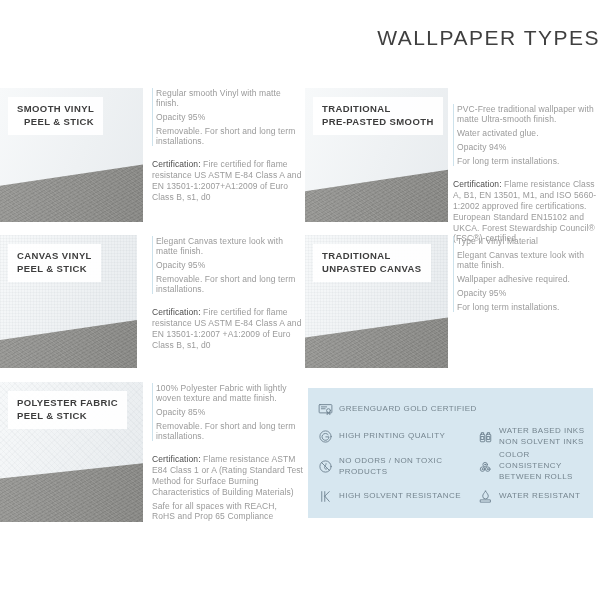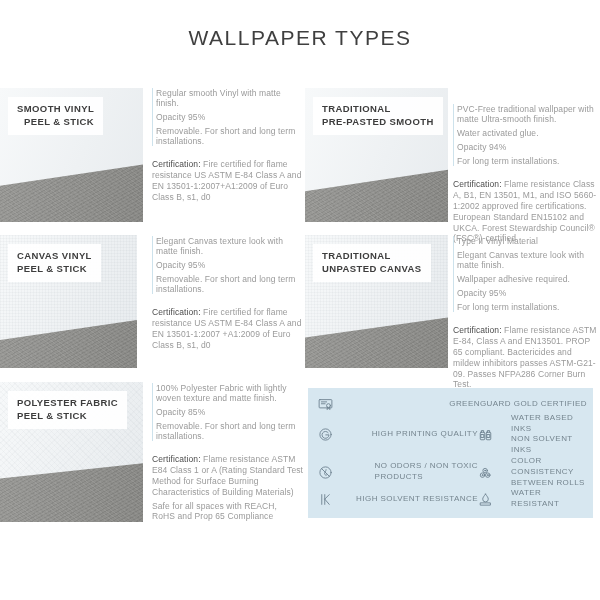--- a/index.html
+++ b/index.html
@@ -1,21 +1,21 @@
 <!DOCTYPE html>
 <html><head>
 <meta charset="utf-8">
 <style>
   html,body{margin:0;padding:0;background:#ffffff;}
   .page{
     position:relative;width:600px;height:600px;background:#ffffff;overflow:hidden;
     font-family:"Liberation Sans", sans-serif;
   }
   .title{
-    position:absolute;top:26px;left:0;width:100%;text-align:center;
+    position:absolute;top:26px;left:0;width:100%;text-align:right;
     font-size:21px;font-weight:500;letter-spacing:1.5px;color:#3f3f3f;
   }
   
   .sample{position:absolute;overflow:hidden;background:linear-gradient(112deg,#f7f9fa 0%,#eef1f3 55%,#e7ebee 100%);}
   .tex{position:absolute;inset:0;}
   .tex.canvas{
     background-image:
       repeating-linear-gradient(0deg, rgba(120,130,140,.05) 0 1px, transparent 1px 3px),
       repeating-linear-gradient(90deg, rgba(120,130,140,.05) 0 1px, transparent 1px 3px);
   }
@@ -46,21 +46,21 @@
   .cert{margin:13px 0 0 0;font-size:8.5px;line-height:1.28;color:#9a9a9a;letter-spacing:.1px;}
   .cert strong{color:#4d4d4d;font-weight:400;}
   .cert2{margin:3px 4px 0 0;font-size:8.5px;line-height:1.28;color:#9a9a9a;letter-spacing:.1px;}
   
   .features{
     position:absolute;left:308px;top:388px;width:285px;height:130px;
     background:#d7e7f0;box-sizing:border-box;padding:8px 6px 8px 10px;
     display:grid;grid-template-columns:160px 1fr;grid-template-rows:repeat(4,1fr);
     align-items:center;
   }
-  .feat{display:flex;align-items:center;gap:18px;justify-content:space-between;}
+  .feat{display:flex;align-items:center;gap:6px;}
   .feat.full{grid-column:1 / -1;}
   .flabel{
     font-size:8px;letter-spacing:.45px;color:#75858f;line-height:1.35;
     white-space:pre-line;
   }
   .ficon{flex:0 0 auto;display:inline-flex;}
   .ficon svg{width:15px;height:15px;stroke:#6d8190;fill:none;stroke-width:1.2;stroke-linecap:round;stroke-linejoin:round;}
 </style>
 </head>
 <body>
@@ -132,21 +132,20 @@
   </div>
 
   <div class="text-col" style="left:453px;top:236px;width:147px;">
     <div class="desc">
       <p>Type II Vinyl Material</p>
       <p>Elegant Canvas texture look with matte finish.</p>
       <p>Wallpaper adhesive required.</p>
       <p>Opacity 95%</p>
       <p>For long term installations.</p>
     </div>
-    <p class="cert"><strong>Certification:</strong><span> Flame resistance ASTM E-84, Class A and EN13501. PROP 65 compliant. Bactericides and mildew inhibitors passes ASTM-G21-09. Passes NFPA286 Corner Burn Test.</span></p>
   </div>
 
   <div class="sample" style="left:0;top:382px;width:143px;height:140px;">
     <div class="tex fabric"></div>
     <div class="concrete" style="clip-path:polygon(0 69%,100% 58%,100% 100%,0 100%);"></div>
     <div class="img-label">
       <span>POLYESTER FABRIC</span>
       <span>PEEL &amp; STICK</span>
     </div>
   </div>

